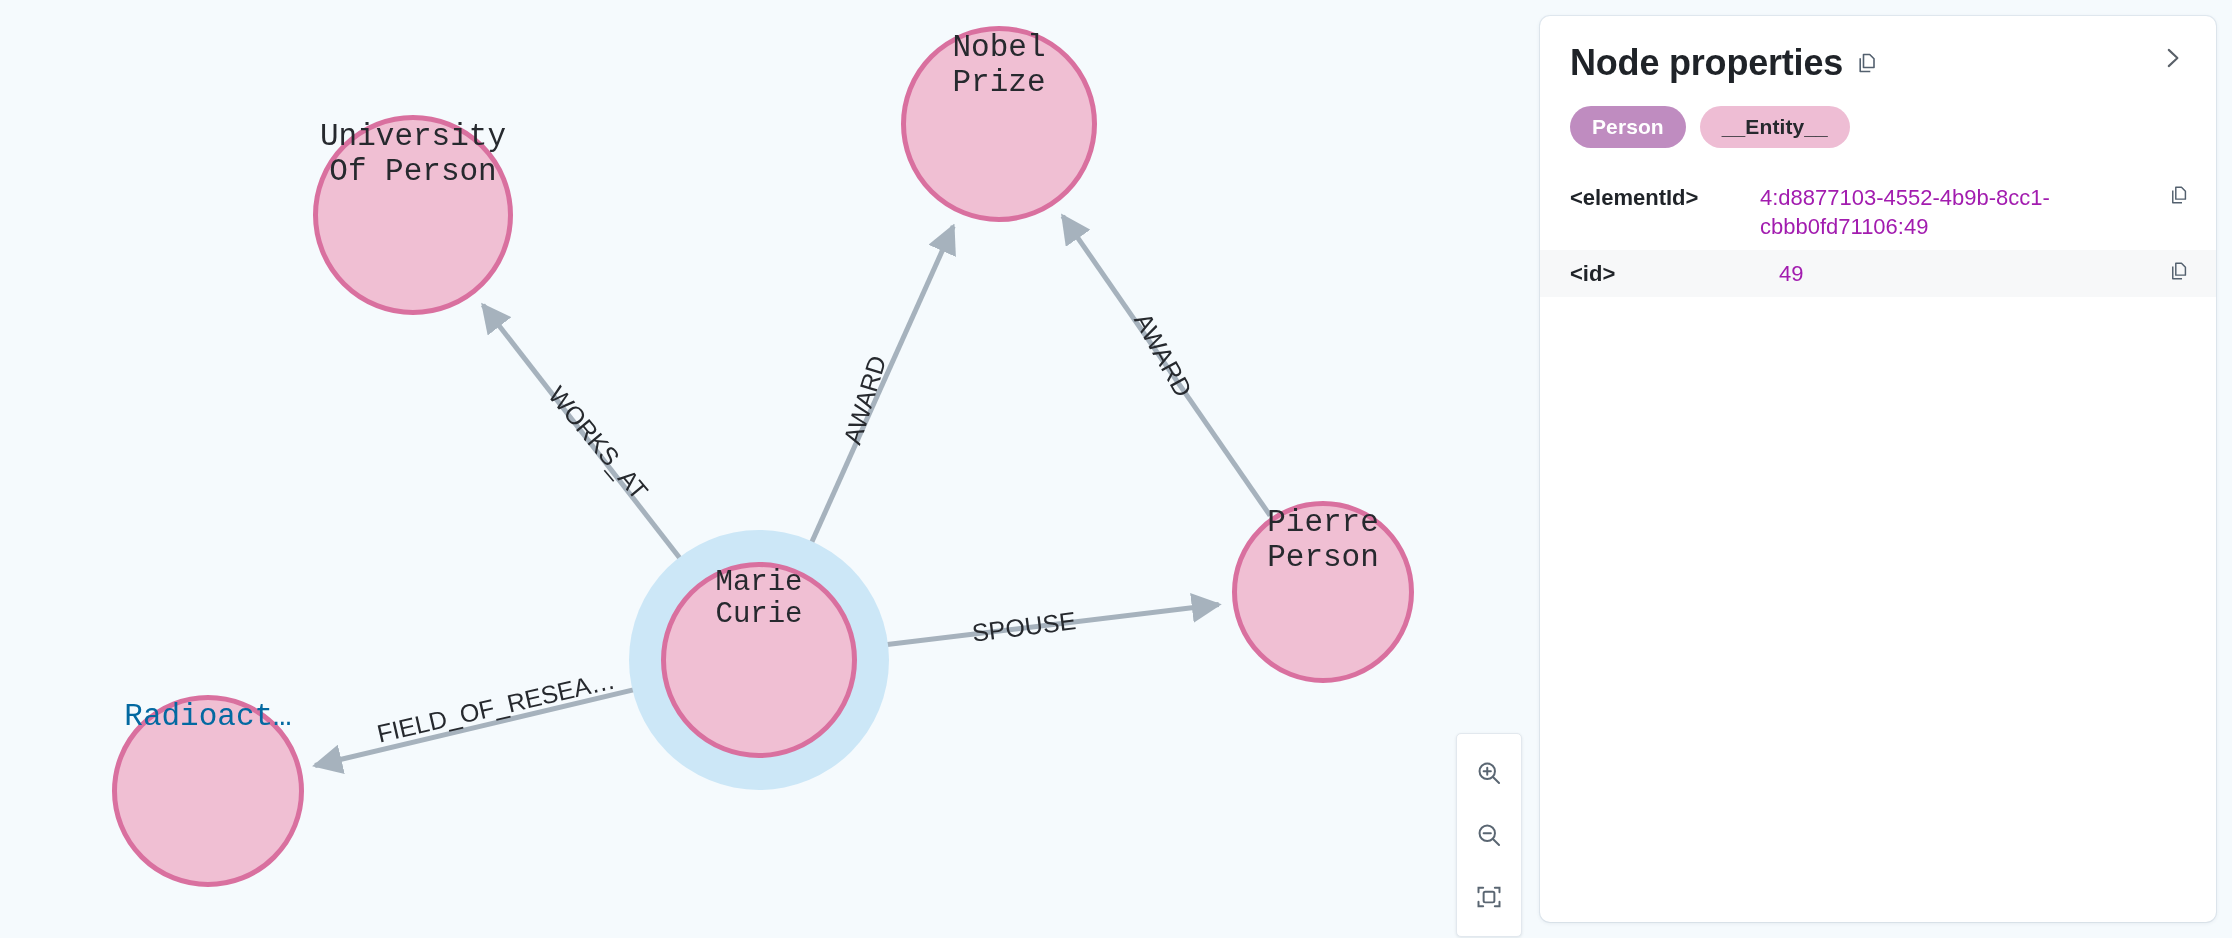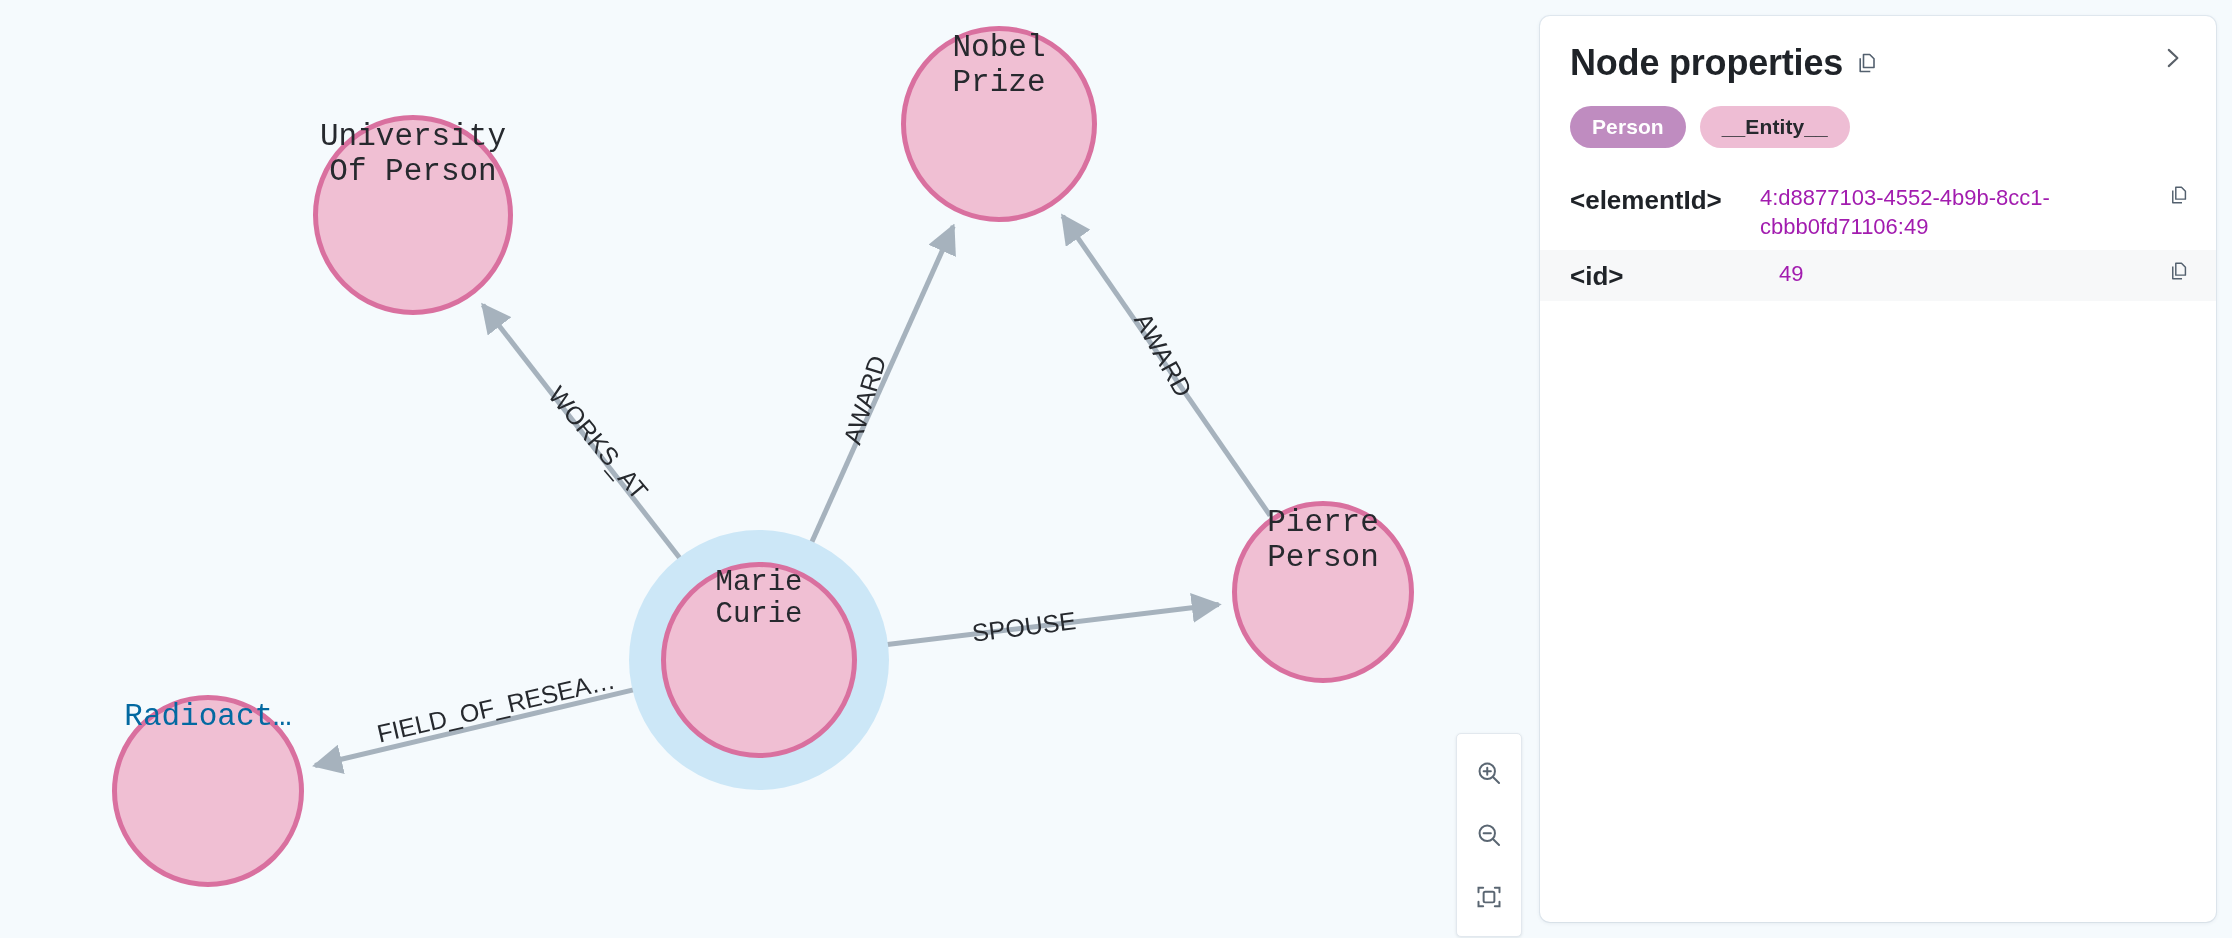--- a/index.html
+++ b/index.html
@@ -105,21 +105,21 @@
   .prop-row{
     display:flex;align-items:flex-start;
     padding:9px 30px 9px 30px;
     min-height:44px;
     box-sizing:border-box;
     position:relative;
   }
   .prop-row.alt{background:#f7f8f9;gap:19px;}
   .prop-key{
     width:190px;flex:0 0 190px;
-    font-size:26px;font-weight:bold;color:#1f2328;
+    font-size:22px;font-weight:bold;color:#1f2328;
     padding-top:2px;
   }
   .prop-val{
     flex:1 1 auto;
     font-size:22px;color:#a21caf;
     line-height:1.32;
     padding-right:50px;
     word-break:break-word;
   }
   .prop-copy{

